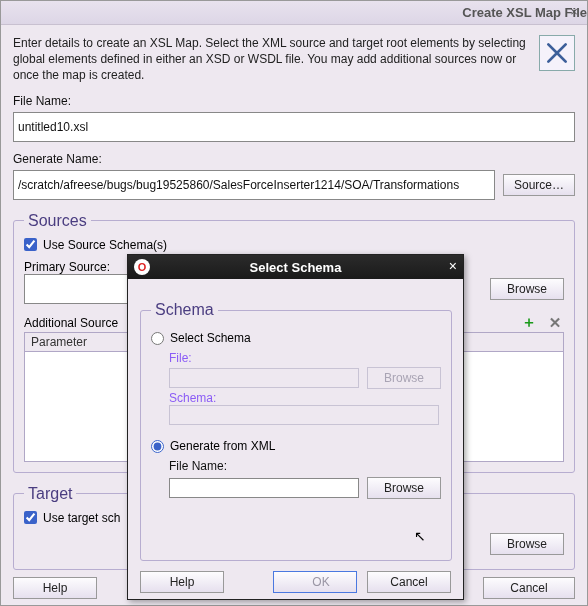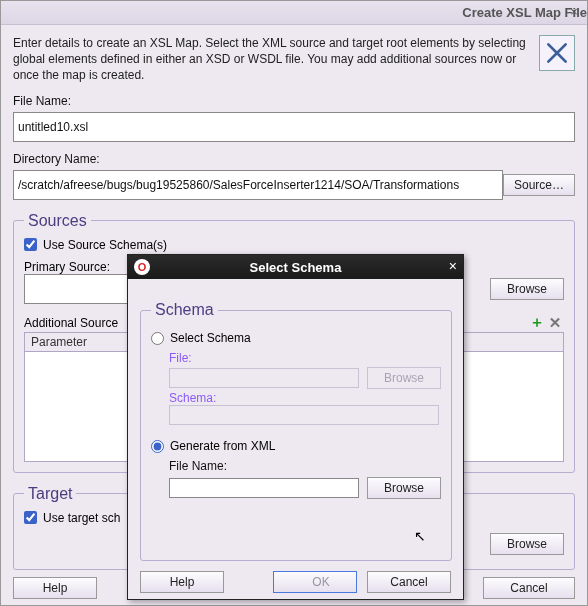--- a/index.html
+++ b/index.html
@@ -14,21 +14,21 @@
   .main-body { padding: 10px 12px; position: relative; height: calc(100% - 24px); }
 
   .header-row { display: flex; gap: 8px; align-items: flex-start; }
   .intro-text { color: #222; line-height: 1.35; flex: 1; }
   .map-icon { width: 36px; height: 36px; border: 1px solid #8aa; display:flex; align-items:center; justify-content:center; background:#f5f2fb; }
   .map-icon svg { width: 26px; height: 26px; }
 
   .field-label { margin-top: 10px; margin-bottom: 4px; color: #111; }
   .text-input { width: 100%; height: 30px; border: 1px solid #888; background: #fff; font-size: 12px; padding: 0 4px; color:#111; }
 
-  .row-flex { display: flex; align-items: center; }
+  .row-flex { display: flex; gap: 8px; align-items: center; }
   .row-flex .text-input { flex: 1; }
   .btn { height: 22px; border: 1px solid #999; background: linear-gradient(#fdfcfe,#e6e0ee); font-size: 12px; padding: 0 10px; cursor: pointer; color:#222; }
   .btn.wide { width: 74px; }
   .btn.wider { width: 92px; }
 
   fieldset { border: 1px solid #b7add0; border-radius: 3px; margin-top: 12px; padding: 8px 10px 10px; }
   legend { color: #4a3d80; padding: 0 4px; font-size: 16px; }
 
   .chk-row { display:flex; align-items:center; gap:6px; }
   .chk-row input { accent-color: #3a62c9; }
@@ -95,21 +95,21 @@
       <div class="map-icon">
         <svg viewBox="0 0 24 24">
             <path d="M4 4 L12 12 L4 20 M20 4 L12 12 L20 20" stroke="#3c5f9a" stroke-width="2.5" fill="none" stroke-linecap="round"></path>
           </svg>
       </div>
     </div>
 
     <div class="field-label">File Name:</div>
     <input class="text-input" type="text" value="untitled10.xsl" style="">
 
-    <div class="field-label">Directory Name:</div>
+    <div class="field-label">Generate Name:</div>
     <div class="row-flex">
       <input class="text-input" type="text" value="/scratch/afreese/bugs/bug19525860/SalesForceInserter1214/SOA/Transformations" style="">
       <button class="btn">Source…</button>
     </div>
 
     
     <fieldset class="sources-area">
       <legend>Sources</legend>
 
       <label class="chk-row">

